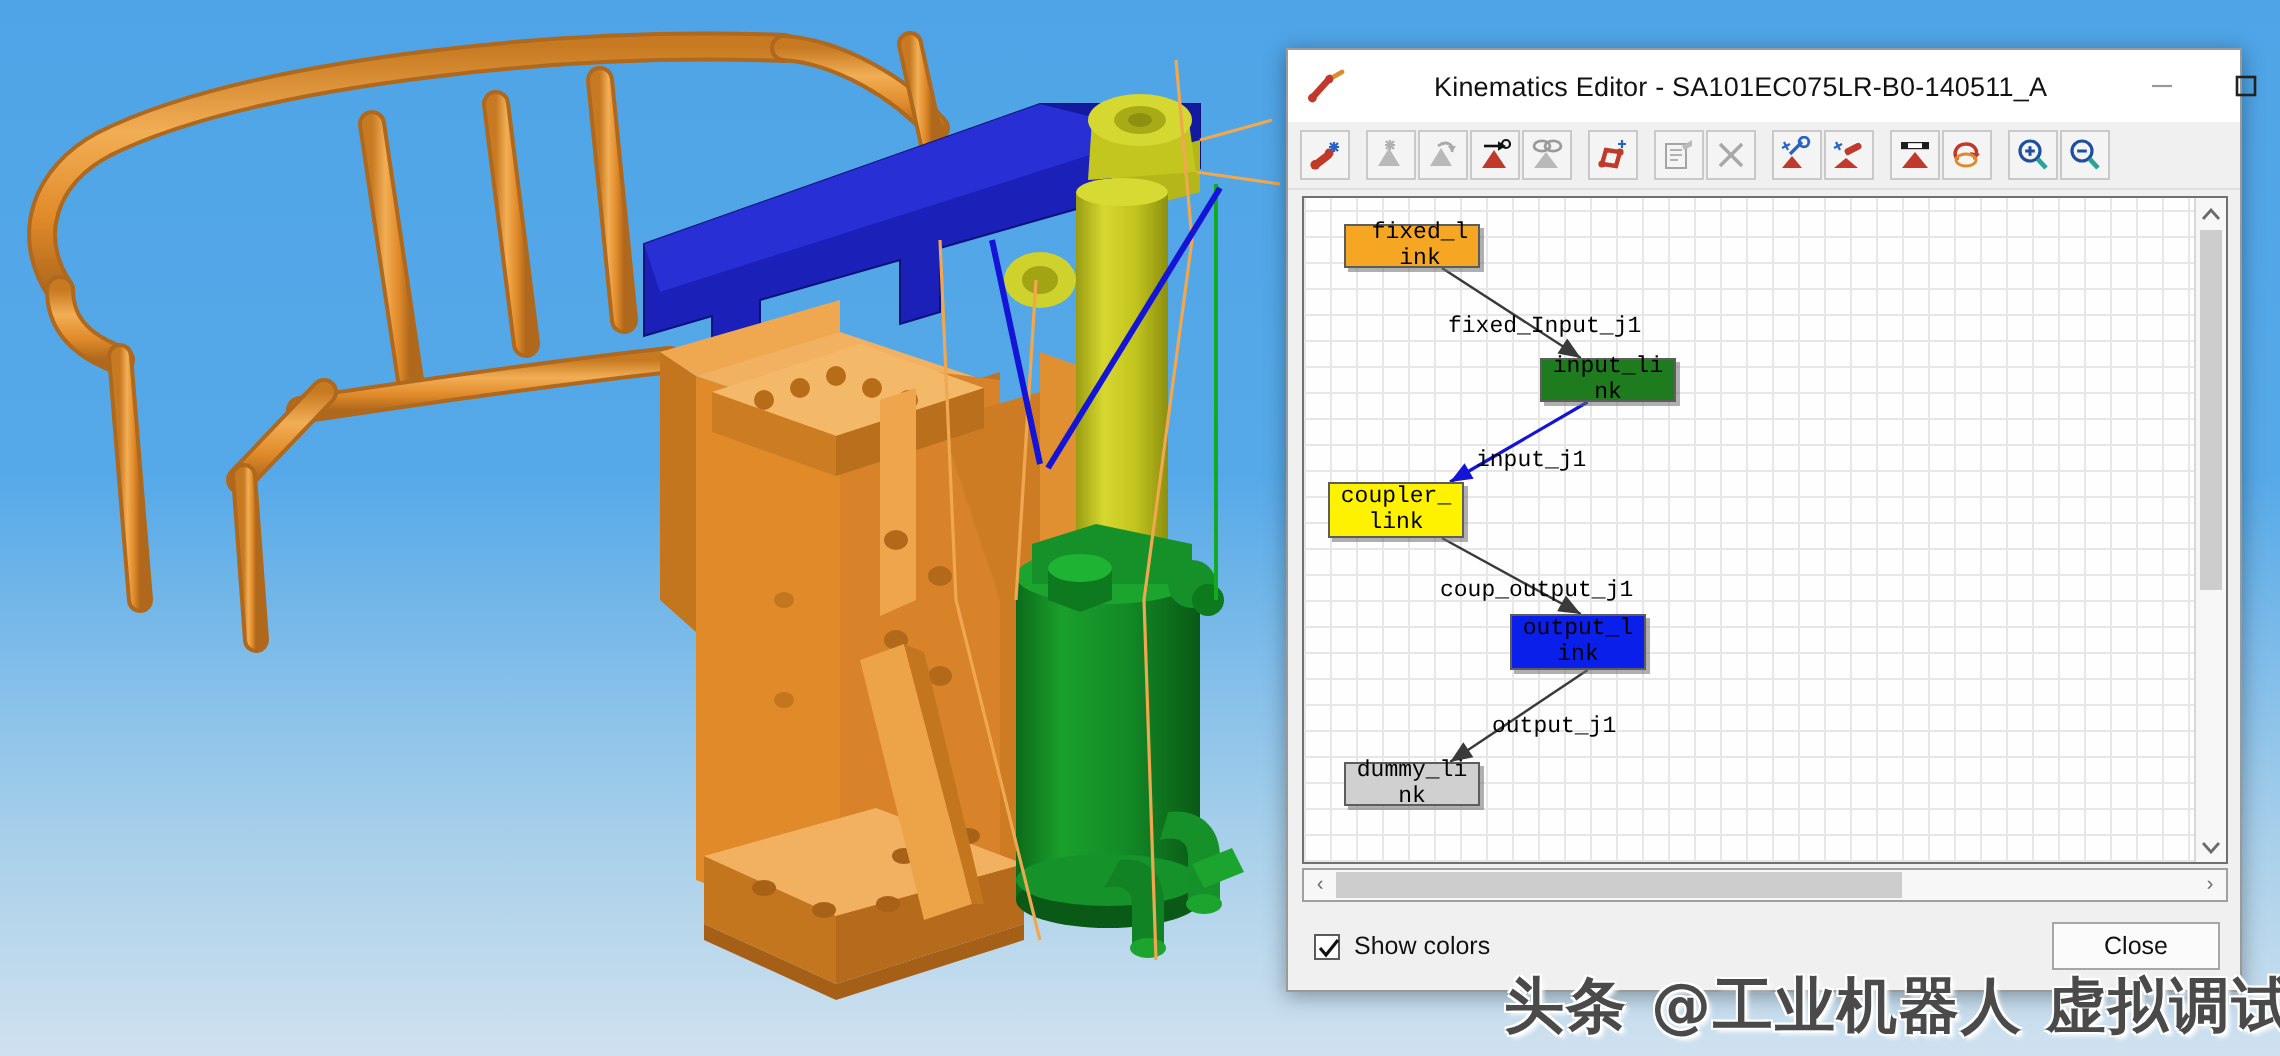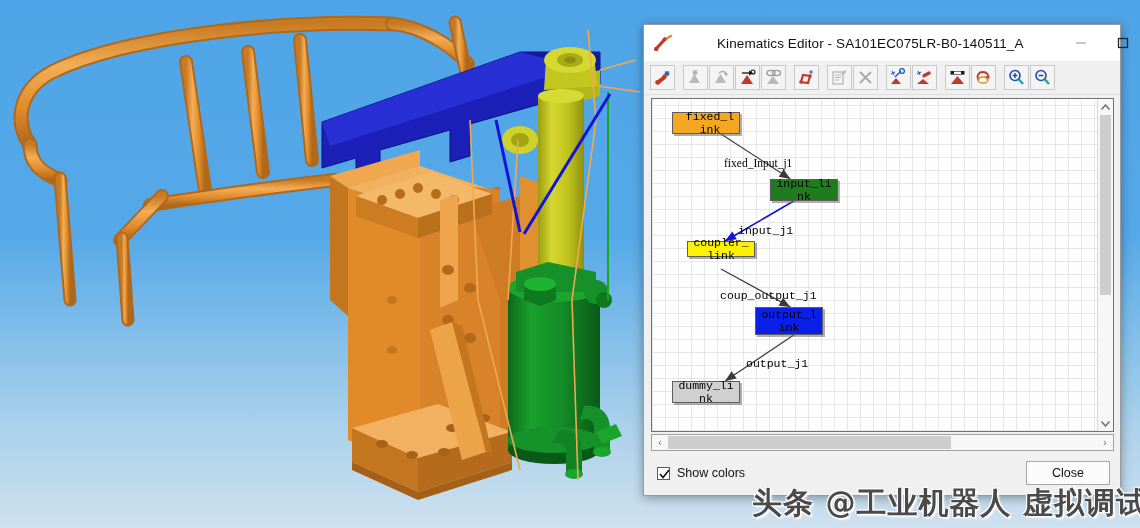--- a/index.html
+++ b/index.html
@@ -502,26 +502,26 @@
             <line x1="141.8" y1="102" x2="73.03999999999999" y2="142" stroke="#1414d8" stroke-width="1.6"></line>
             <polygon points="73.03999999999999,142 80.28540620564765,132.57906114470737 84.81095661517146,140.3584822986788" fill="#1414d8"></polygon>
             <line x1="68.96000000000001" y1="170" x2="138.4" y2="208" stroke="#3a3a3a" stroke-width="1.2"></line>
             <polygon points="138.4,208 126.59013085308919,206.6669618411899 130.91062981359954,198.77181847756253" fill="#3a3a3a"></polygon>
             <line x1="141.8" y1="236" x2="73.03999999999999" y2="282" stroke="#3a3a3a" stroke-width="1.2"></line>
             <polygon points="73.03999999999999,282 79.68054943011745,272.1433726221305 84.68489533092682,279.6237818425577" fill="#3a3a3a"></polygon>
           </svg>
         <div id="node-layer">
             <div class="node" style="left: 20px; top: 13px; width: 68px; height: 22px; background: rgb(245, 166, 35); color: rgb(0, 0, 0); padding-left: 10px;">fixed_link</div>
             <div class="node" style="left: 118px; top: 80px; width: 68px; height: 22px; background: rgb(30, 123, 30); color: rgb(0, 0, 0);">input_link</div>
-            <div class="node" style="left: 35px; top: 142px; width: 68px; height: 16px; background: rgb(255, 242, 0); color: rgb(0, 0, 0);">coupler_link</div>
+            <div class="node" style="left: 12px; top: 142px; width: 68px; height: 28px; background: rgb(255, 242, 0); color: rgb(0, 0, 0);">coupler_link</div>
             <div class="node" style="left: 103px; top: 208px; width: 68px; height: 28px; background: rgb(11, 31, 235); color: rgb(0, 0, 0);">output_link</div>
             <div class="node" style="left: 20px; top: 282px; width: 68px; height: 22px; background: rgb(208, 208, 208); color: rgb(0, 0, 0);">dummy_link</div>
           </div>
         <div id="label-layer">
-            <div class="edge-label" style="left: 72px; top: 58px; font-family: Liberation Serif, serif;">fixed_Input_j1</div>
+            <div class="edge-label" style="left: 72px; top: 58px;">fixed_Input_j1</div>
             <div class="edge-label" style="left: 86px; top: 125px;">input_j1</div>
             <div class="edge-label" style="left: 68px; top: 190px;">coup_output_j1</div>
             <div class="edge-label" style="left: 94px; top: 258px;">output_j1</div>
           </div>
       </div>
       <div class="vsb">
         <div class="sb-arrow">
           <svg width="9" height="7" viewBox="0 0 9 7">
               <path d="M0.5 5.5 L4.5 1 L8.5 5.5" stroke="#6b6b6b" stroke-width="1.4" fill="none"></path>
             </svg>

